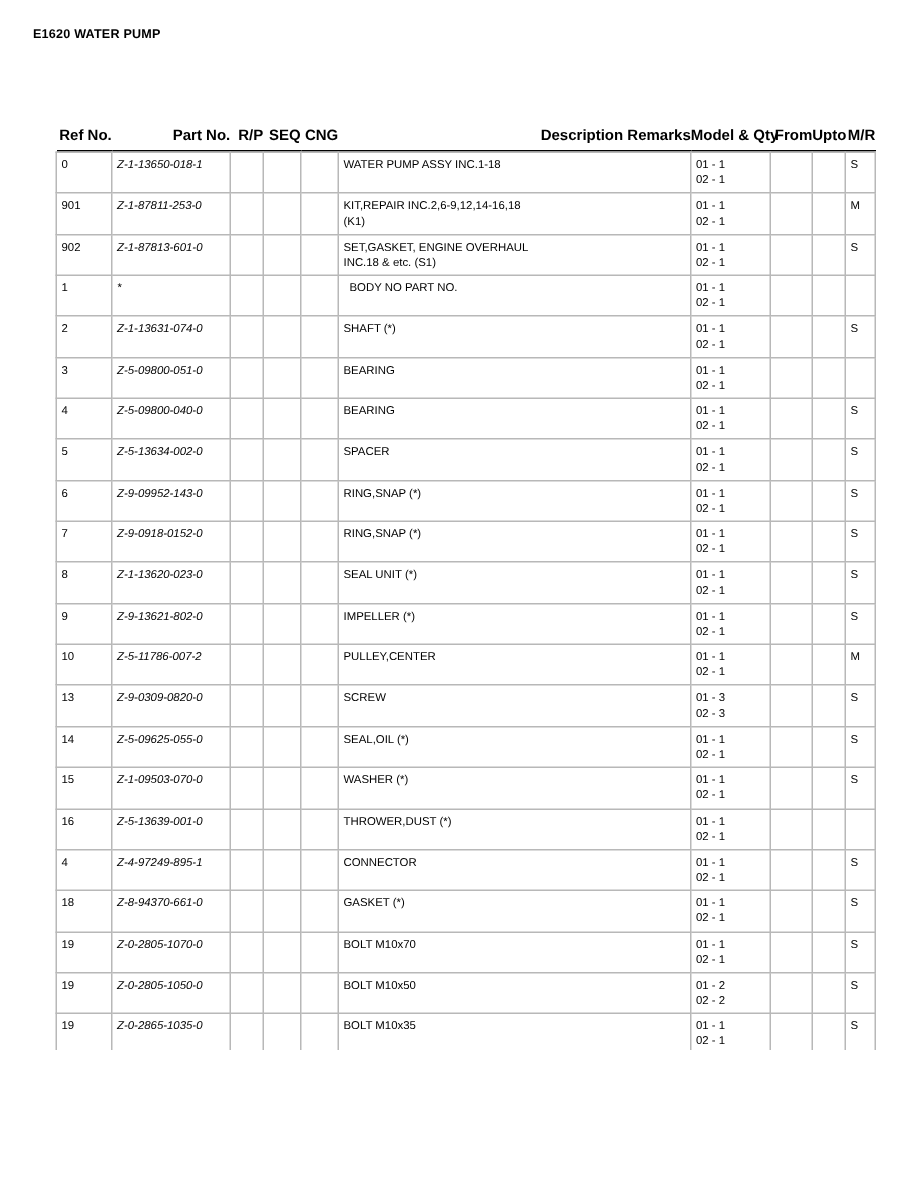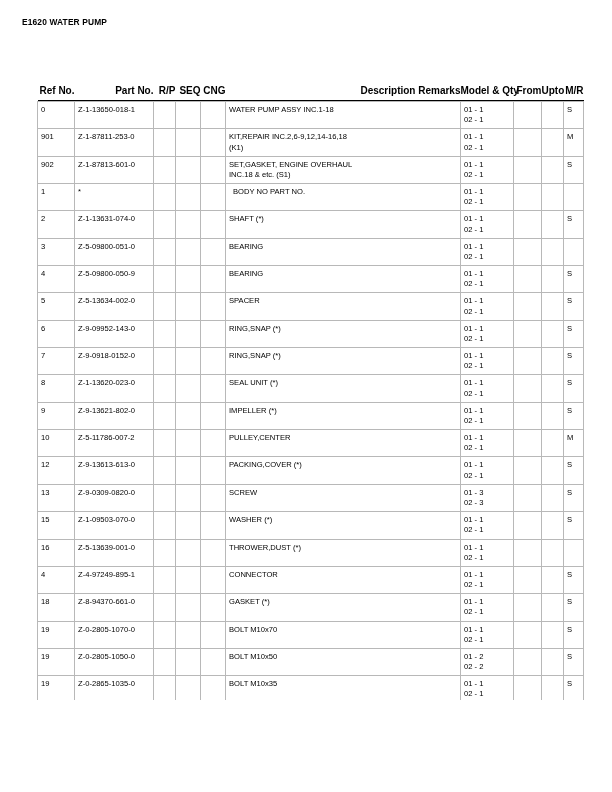--- a/index.html
+++ b/index.html
@@ -97,21 +97,21 @@
   }
 
   table.parts tbody td {
     border: 1px solid #b8b8b8;
     padding: 3px 2px 3px 3px;
     vertical-align: top;
     line-height: 1.34;
     height: 18px;
   }
   td.cell-ref   { padding-left: 3px; }
-  td.cell-part  { padding-left: 5px; white-space: nowrap; }
+  td.cell-part  { padding-left: 5px; white-space: nowrap; font-style: italic; }
   td.cell-desc  { padding-left: 5px; }
   td.cell-model { padding-left: 4px; white-space: nowrap; }
   td.cell-mr    { padding-left: 4px; }
   td.cell-narrow { }
 
   .desc-line { display: block; }
   .desc-indent { padding-left: 4px; }
   .model-line { display: block; white-space: nowrap; }
 </style>
 </head>
@@ -253,21 +253,21 @@
             <td class="cell-model">
               <span class="model-line">01 - 1</span>
               <span class="model-line">02 - 1</span>
             </td>
             <td class="cell-narrow"></td>
             <td class="cell-narrow"></td>
             <td class="cell-mr"></td>
           </tr>
           <tr>
             <td class="cell-ref">4</td>
-            <td class="cell-part">Z-5-09800-050-9</td>
+            <td class="cell-part">Z-5-09800-040-0</td>
             <td class="cell-narrow"></td>
             <td class="cell-narrow"></td>
             <td class="cell-narrow"></td>
             <td class="cell-desc">
               <span class="desc-line">BEARING</span>
             </td>
             <td class="cell-model">
               <span class="model-line">01 - 1</span>
               <span class="model-line">02 - 1</span>
             </td>
@@ -371,48 +371,48 @@
             </td>
             <td class="cell-model">
               <span class="model-line">01 - 1</span>
               <span class="model-line">02 - 1</span>
             </td>
             <td class="cell-narrow"></td>
             <td class="cell-narrow"></td>
             <td class="cell-mr">M</td>
           </tr>
           <tr>
-            <td class="cell-ref">12</td>
-            <td class="cell-part">Z-9-13613-613-0</td>
-            <td class="cell-narrow"></td>
-            <td class="cell-narrow"></td>
-            <td class="cell-narrow"></td>
-            <td class="cell-desc">
-              <span class="desc-line">PACKING,COVER (*)</span>
-            </td>
-            <td class="cell-model">
-              <span class="model-line">01 - 1</span>
-              <span class="model-line">02 - 1</span>
-            </td>
-            <td class="cell-narrow"></td>
-            <td class="cell-narrow"></td>
-            <td class="cell-mr">S</td>
-          </tr>
-          <tr>
             <td class="cell-ref">13</td>
             <td class="cell-part">Z-9-0309-0820-0</td>
             <td class="cell-narrow"></td>
             <td class="cell-narrow"></td>
             <td class="cell-narrow"></td>
             <td class="cell-desc">
               <span class="desc-line">SCREW</span>
             </td>
             <td class="cell-model">
               <span class="model-line">01 - 3</span>
               <span class="model-line">02 - 3</span>
+            </td>
+            <td class="cell-narrow"></td>
+            <td class="cell-narrow"></td>
+            <td class="cell-mr">S</td>
+          </tr>
+          <tr>
+            <td class="cell-ref">14</td>
+            <td class="cell-part">Z-5-09625-055-0</td>
+            <td class="cell-narrow"></td>
+            <td class="cell-narrow"></td>
+            <td class="cell-narrow"></td>
+            <td class="cell-desc">
+              <span class="desc-line">SEAL,OIL (*)</span>
+            </td>
+            <td class="cell-model">
+              <span class="model-line">01 - 1</span>
+              <span class="model-line">02 - 1</span>
             </td>
             <td class="cell-narrow"></td>
             <td class="cell-narrow"></td>
             <td class="cell-mr">S</td>
           </tr>
           <tr>
             <td class="cell-ref">15</td>
             <td class="cell-part">Z-1-09503-070-0</td>
             <td class="cell-narrow"></td>
             <td class="cell-narrow"></td>

